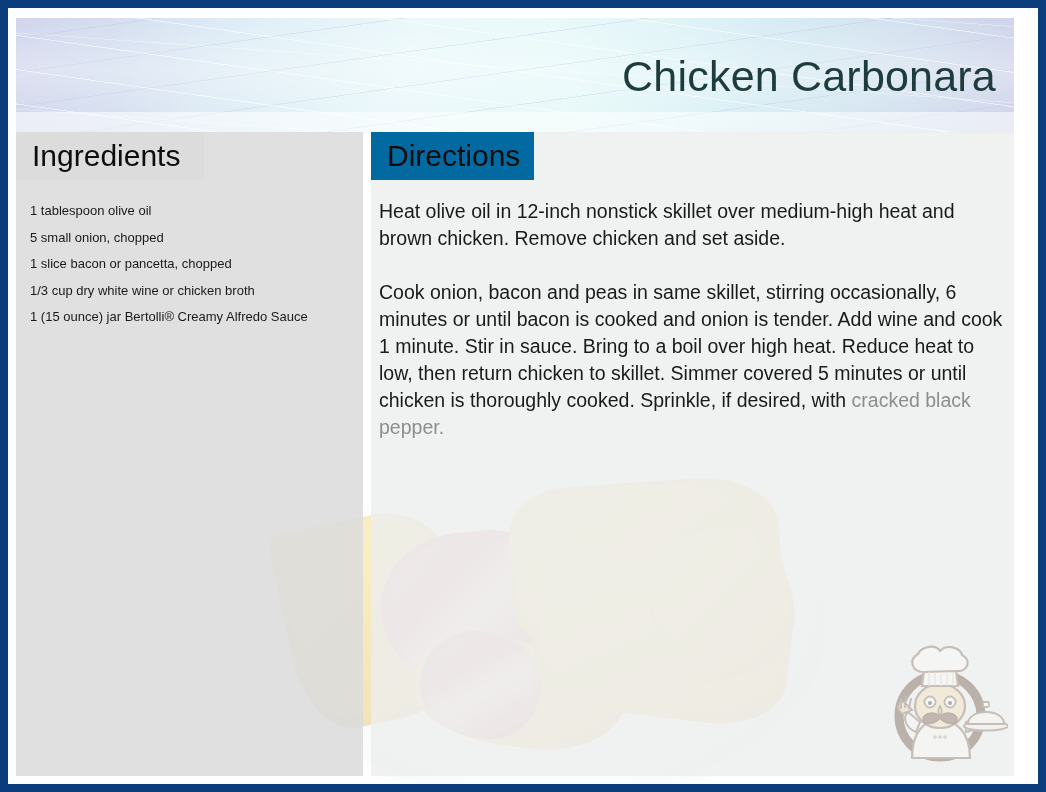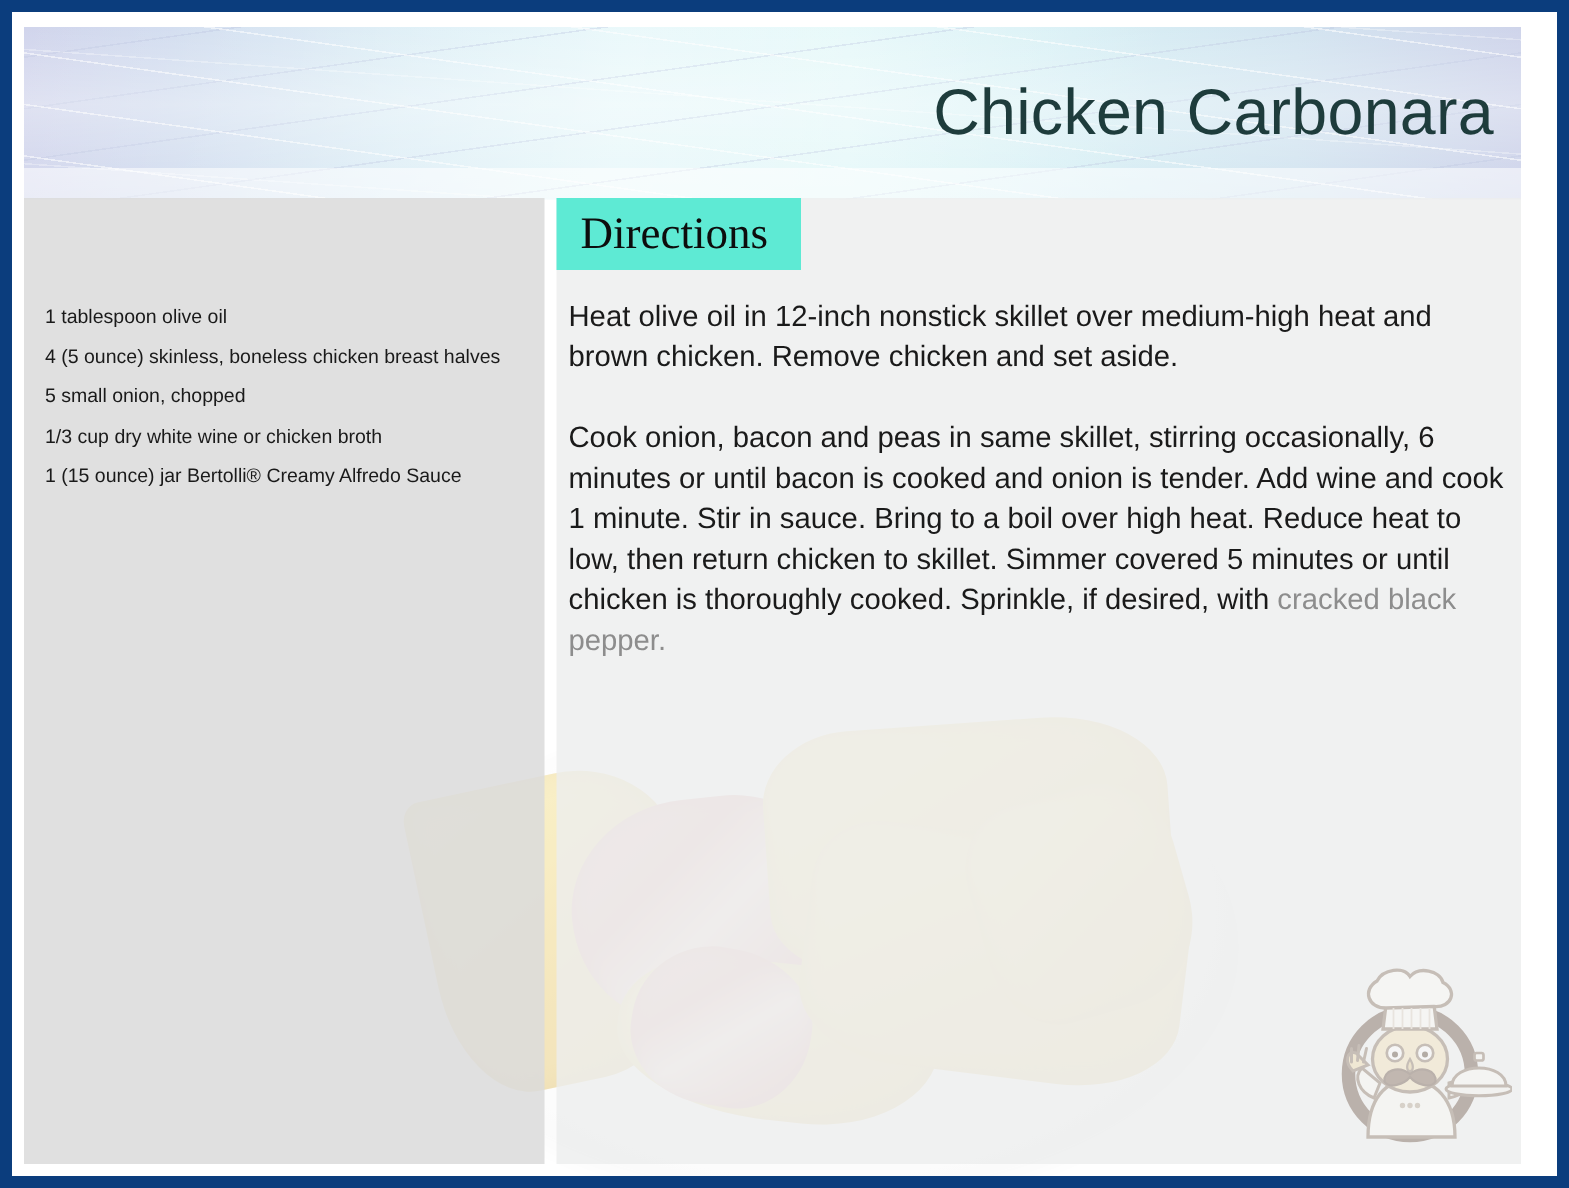--- a/index.html
+++ b/index.html
@@ -164,22 +164,21 @@
     width: 188px;
     height: 48px;
     background: #dcdcdc;
   }
   #directions-tab {
     position: absolute;
     left: 363px;
     top: 124px;
     width: 163px;
     height: 48px;
-    background: #5eead4;
-    font-family: Liberation Serif, serif;
+    background: #0369a1;
   }
   .tab-label {
     position: absolute;
     left: 16px;
     top: 50%;
     transform: translateY(-50%);
     font-size: 30px;
     line-height: 1;
     color: #0d0d0d;
     white-space: nowrap;
@@ -270,28 +269,31 @@
       <div class="toast" style="left:395px; top:130px; width:140px; height:150px;
                   border-radius:30% 35% 40% 30%/30% 35% 40% 35%;
                   transform:rotate(-16deg);"></div>
     </div>
     <div id="photo-fade"></div>
   </div>
 
   <div id="ingredients-panel"></div>
   <div id="directions-panel"></div>
 
+  <div id="ingredients-tab">
+    <span class="tab-label">Ingredients</span>
+  </div>
   <div id="directions-tab">
     <span class="tab-label">Directions</span>
   </div>
 
   <div id="ingredients-list">
     <div class="ing-item">1 tablespoon olive oil</div>
-    <div class="ing-item">4 (5 ounce) skinless, boneless chicken breast halves</div>
     <div class="ing-item">5 small onion, chopped</div>
+    <div class="ing-item">1 slice bacon or pancetta, chopped</div>
     <div class="ing-item">1/3 cup dry white wine or chicken broth</div>
     <div class="ing-item">1 (15 ounce) jar Bertolli® Creamy Alfredo Sauce</div>
   </div>
 
   <div id="directions-text">
     <p>Heat olive oil in 12-inch nonstick skillet over medium-high heat and brown chicken. Remove chicken and set aside.</p>
     <p><span>Cook onion, bacon and peas in same skillet, stirring occasionally, 6 minutes or until bacon is cooked and onion is tender. Add wine and cook 1 minute. Stir in sauce. Bring to a boil over high heat. Reduce heat to low, then return chicken to skillet. Simmer covered 5 minutes or until chicken is thoroughly cooked. Sprinkle, if desired, with </span><span class="muted-run">cracked black pepper.</span></p>
   </div>
 
   <div id="chef-logo">

